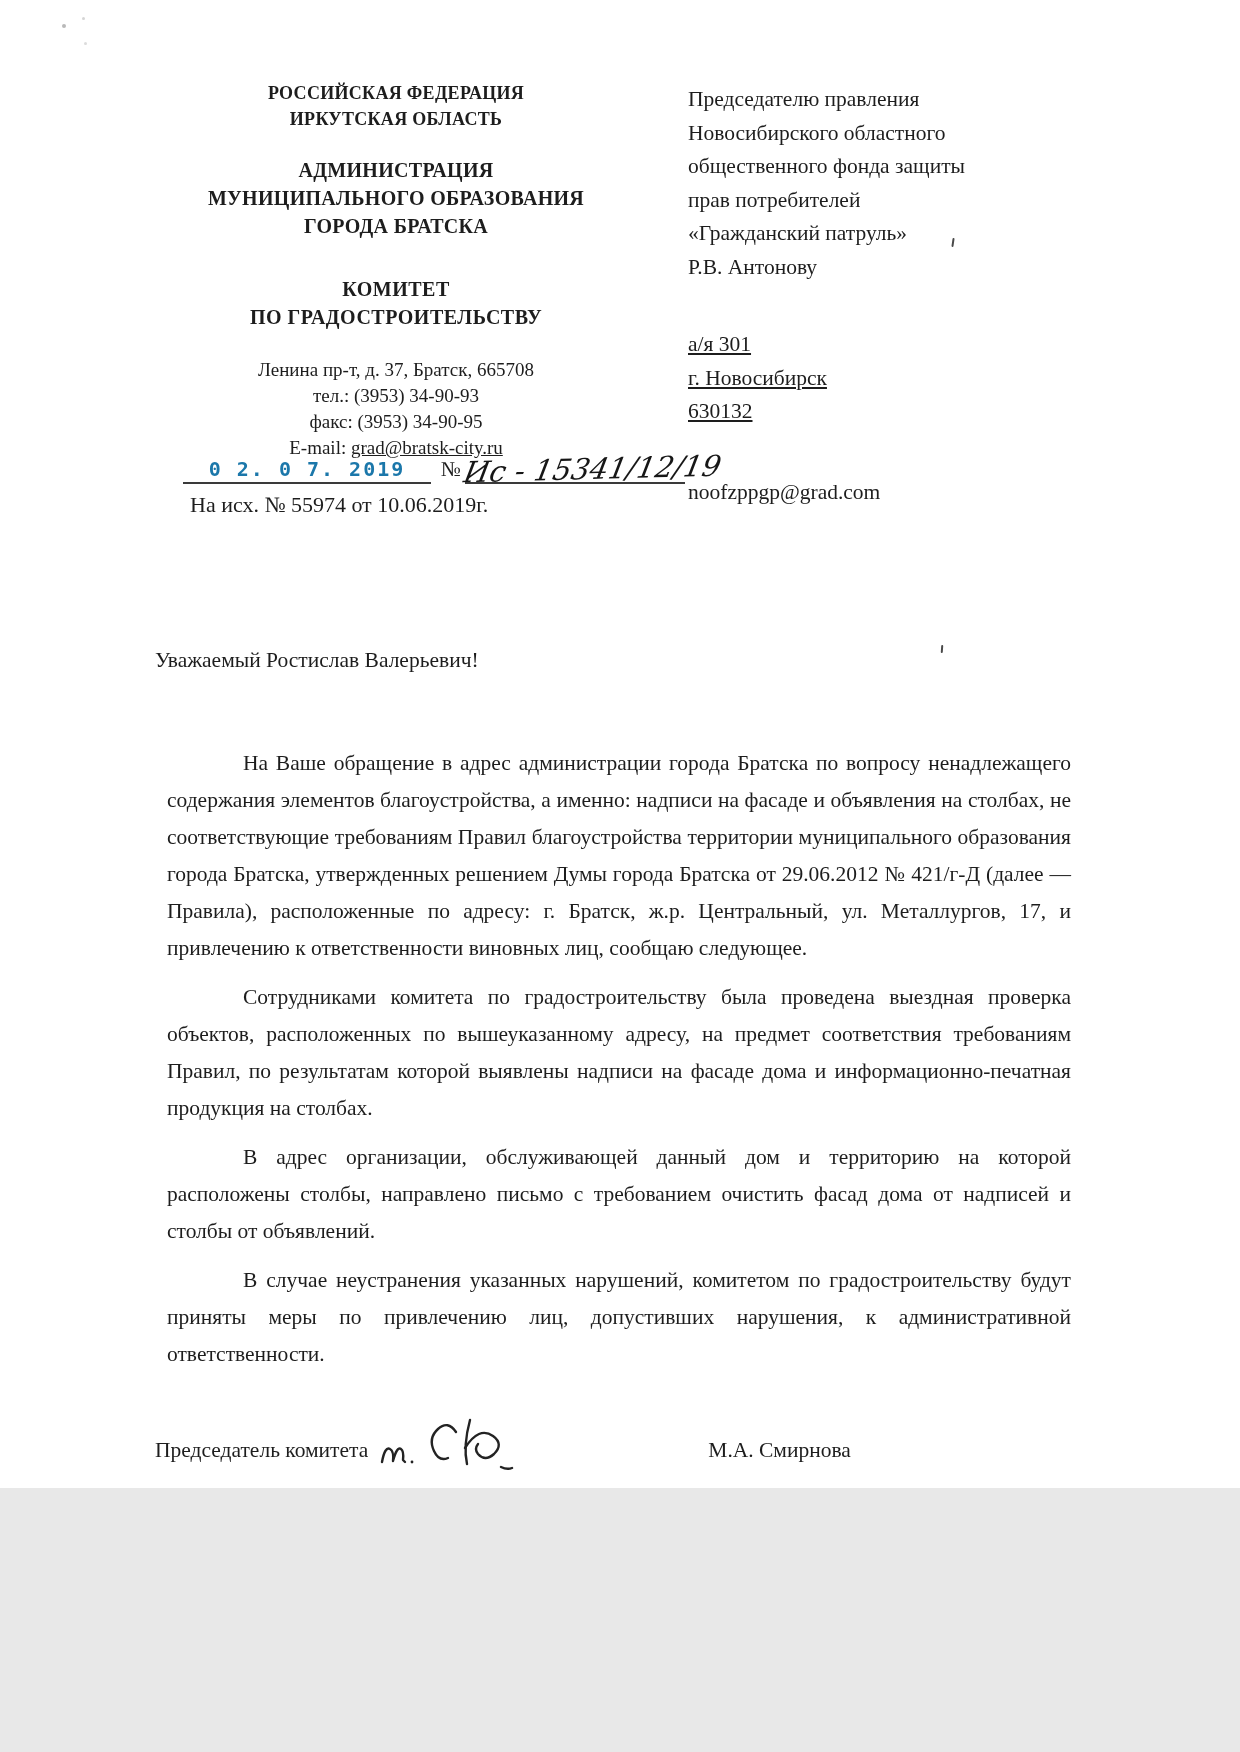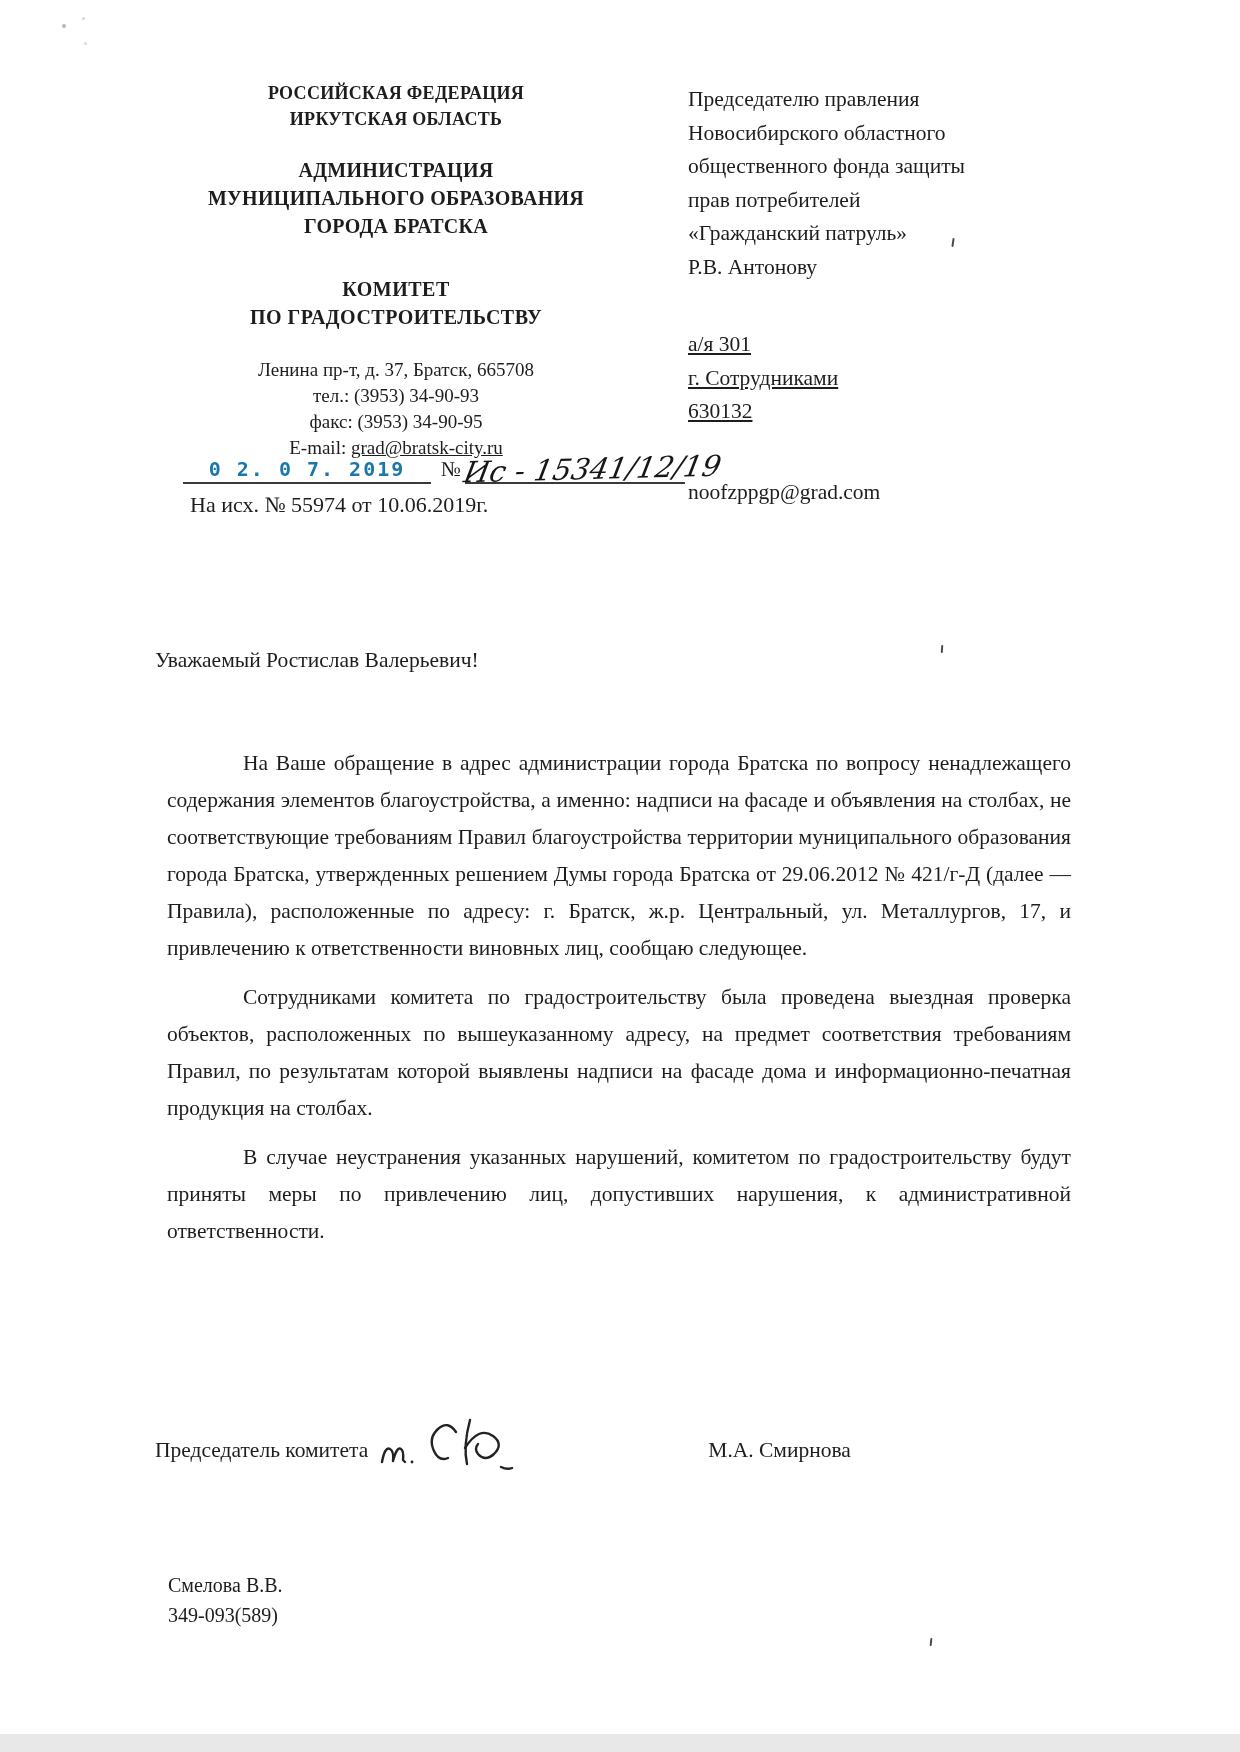--- a/index.html
+++ b/index.html
@@ -1,18 +1,18 @@
 <!DOCTYPE html>
 <html><head>
 <meta charset="utf-8">
 <style>
   html,body{margin:0;padding:0;background:#e8e8e8;}
   .page{
     position:relative;
-    width:1240px;height:1734px;
+    width:1240px;height:1488px;
     margin:0 auto;
     background:#ffffff;
     overflow:hidden;
     font-family:"Liberation Serif","DejaVu Serif",serif;
     color:#1d1d1d;
   }
   
   .letterhead{
     position:absolute;left:150px;top:80px;width:492px;
     text-align:center;
@@ -139,31 +139,32 @@
 
   <div class="recipient">
     <div>Председателю правления</div>
     <div>Новосибирского областного</div>
     <div>общественного фонда защиты</div>
     <div>прав потребителей</div>
     <div>«Гражданский патруль»</div>
     <div>Р.В. Антонову</div>
     <div class="recipient-addr">
       <div>а/я 301</div>
-      <div>г. Сотрудниками</div>
+      <div>г. Новосибирск</div>
       <div>630132</div>
     </div>
     <div class="recipient-email">noofzppgp@grad.com</div>
   </div>
 
   <div class="salutation">Уважаемый Ростислав Валерьевич!</div>
 
   <div class="body-text">
     <p>На Ваше обращение в адрес администрации города Братска по вопросу ненадлежащего содержания элементов благоустройства, а именно: надписи на фасаде и объявления на столбах, не соответствующие требованиям Правил благоустройства территории муниципального образования города Братска, утвержденных решением Думы города Братска от 29.06.2012 № 421/г-Д (далее — Правила), расположенные по адресу: г. Братск, ж.р. Центральный, ул. Металлургов, 17, и привлечению к ответственности виновных лиц, сообщаю следующее.</p>
     <p>Сотрудниками комитета по градостроительству была проведена выездная проверка объектов, расположенных по вышеуказанному адресу, на предмет соответствия требованиям Правил, по результатам которой выявлены надписи на фасаде дома и информационно-печатная продукция на столбах.</p>
+    <p>В адрес организации, обслуживающей данный дом и территорию на которой расположены столбы, направлено письмо с требованием очистить фасад дома от надписей и столбы от объявлений.</p>
     <p>В случае неустранения указанных нарушений, комитетом по градостроительству будут приняты меры по привлечению лиц, допустивших нарушения, к административной ответственности.</p>
   </div>
 
   <div class="sig-row">
     <span class="sig-title">Председатель комитета</span>
     <span class="sig-script">
       <svg width="170" height="72" viewBox="0 0 170 72">
         <g fill="none" stroke="#232323" stroke-width="2.4" stroke-linecap="round" stroke-linejoin="round">
           <path d="M14 50 q3 -16 8 -13 q4 2 3 12 q4 -15 8 -12 q3 2 2 11 l2 2"></path>
           <circle cx="44" cy="50" r="1.4" fill="#232323" stroke="none"></circle>

